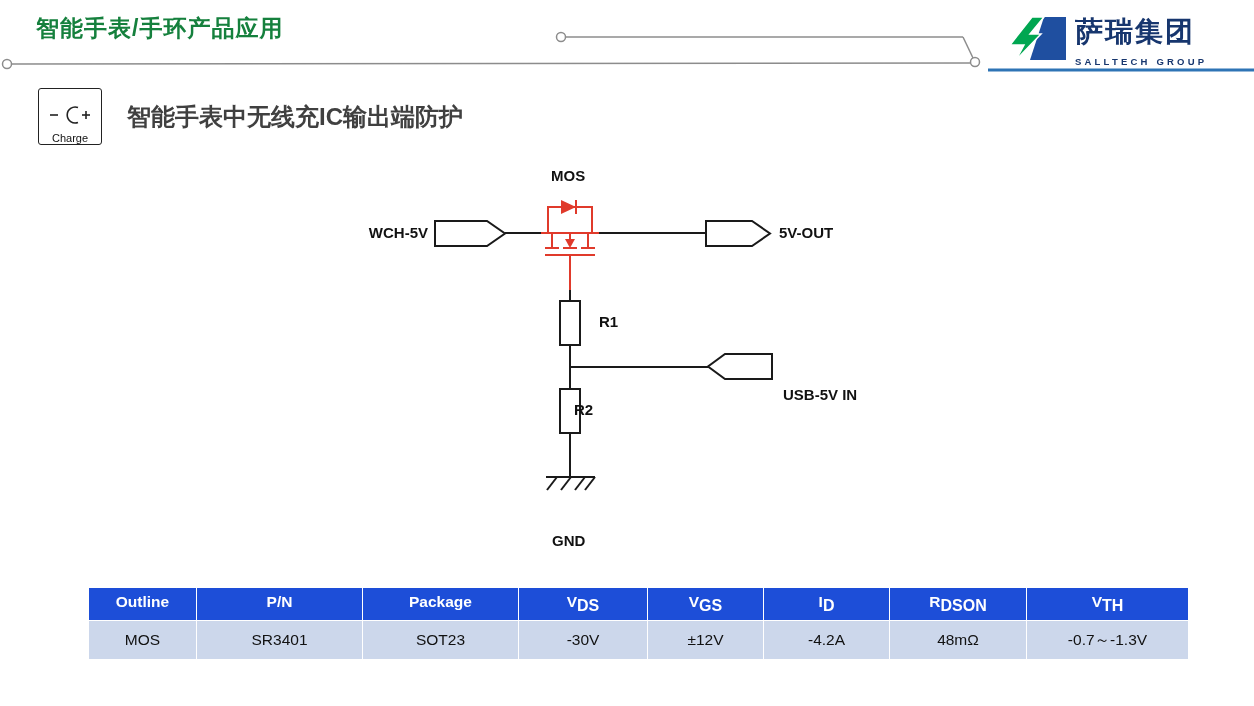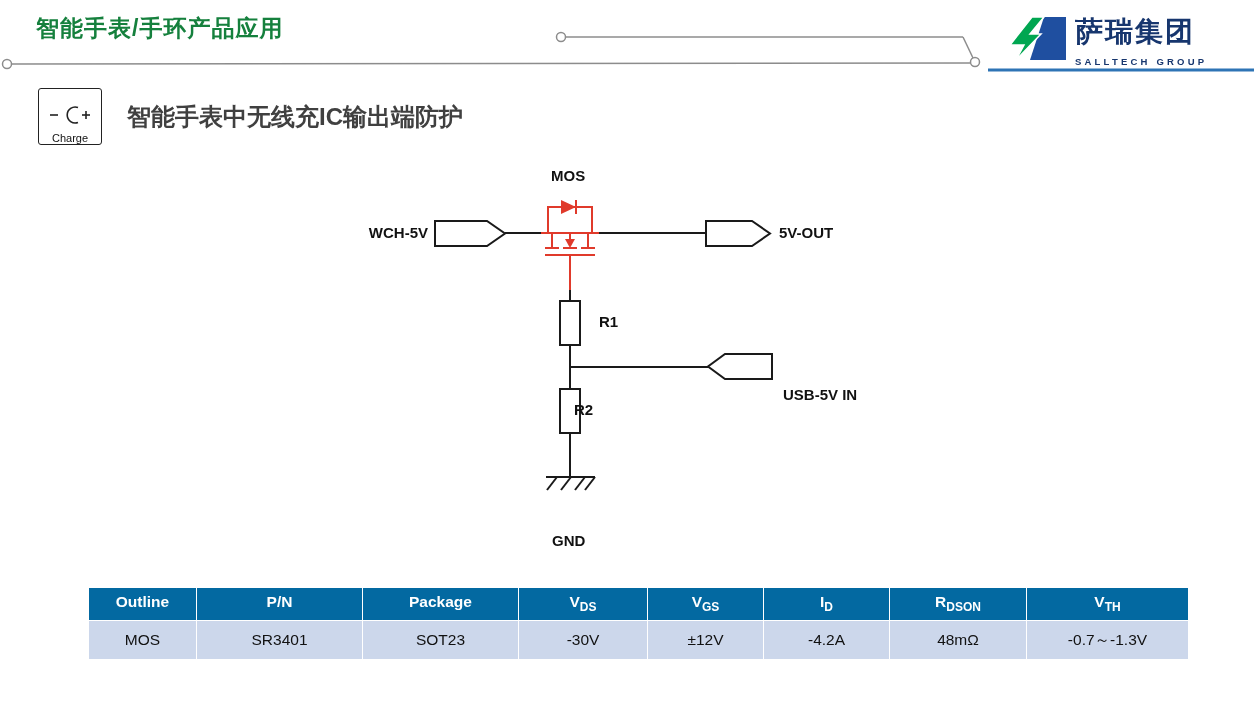--- a/index.html
+++ b/index.html
@@ -24,25 +24,25 @@
   .charge-label { font-size:11px; color:#111; margin-top:2px; }
 
   .subtitle { position:absolute; left:127px; top:101px; font-size:24px; font-weight:bold;
               color:#404040; z-index:3; }
 
   .clabel { position:absolute; font-size:15px; font-weight:bold; color:#111;
             white-space:nowrap; z-index:3; }
 
   .spec-table { position:absolute; left:88px; top:587px; width:1100px;
                 border-collapse:collapse; table-layout:fixed; z-index:3; }
-  .spec-table th { background:#0369a1; color:#fff; font-size:15.5px; font-weight:bold;
+  .spec-table th { background:#1d4ed8; color:#fff; font-size:15.5px; font-weight:bold;
                    height:33px; border:1.5px solid #fff; text-align:center; }
   .spec-table td { background:#ccd7eb; color:#111; font-size:15.5px; height:39px;
                    border:1.5px solid #fff; text-align:center; }
-  .spec-table sub { font-size:12px;text-align:center; }
+  .spec-table sub { font-size:16px;text-align:center; }
 </style>
 </head>
 <body>
 
 <div class="page">
 
   <div class="title">智能手表/手环产品应用</div>
 
   <svg class="overlay" viewBox="0 0 1254 706">
     <g stroke="#8c8c8c" stroke-width="1.5" fill="none">

